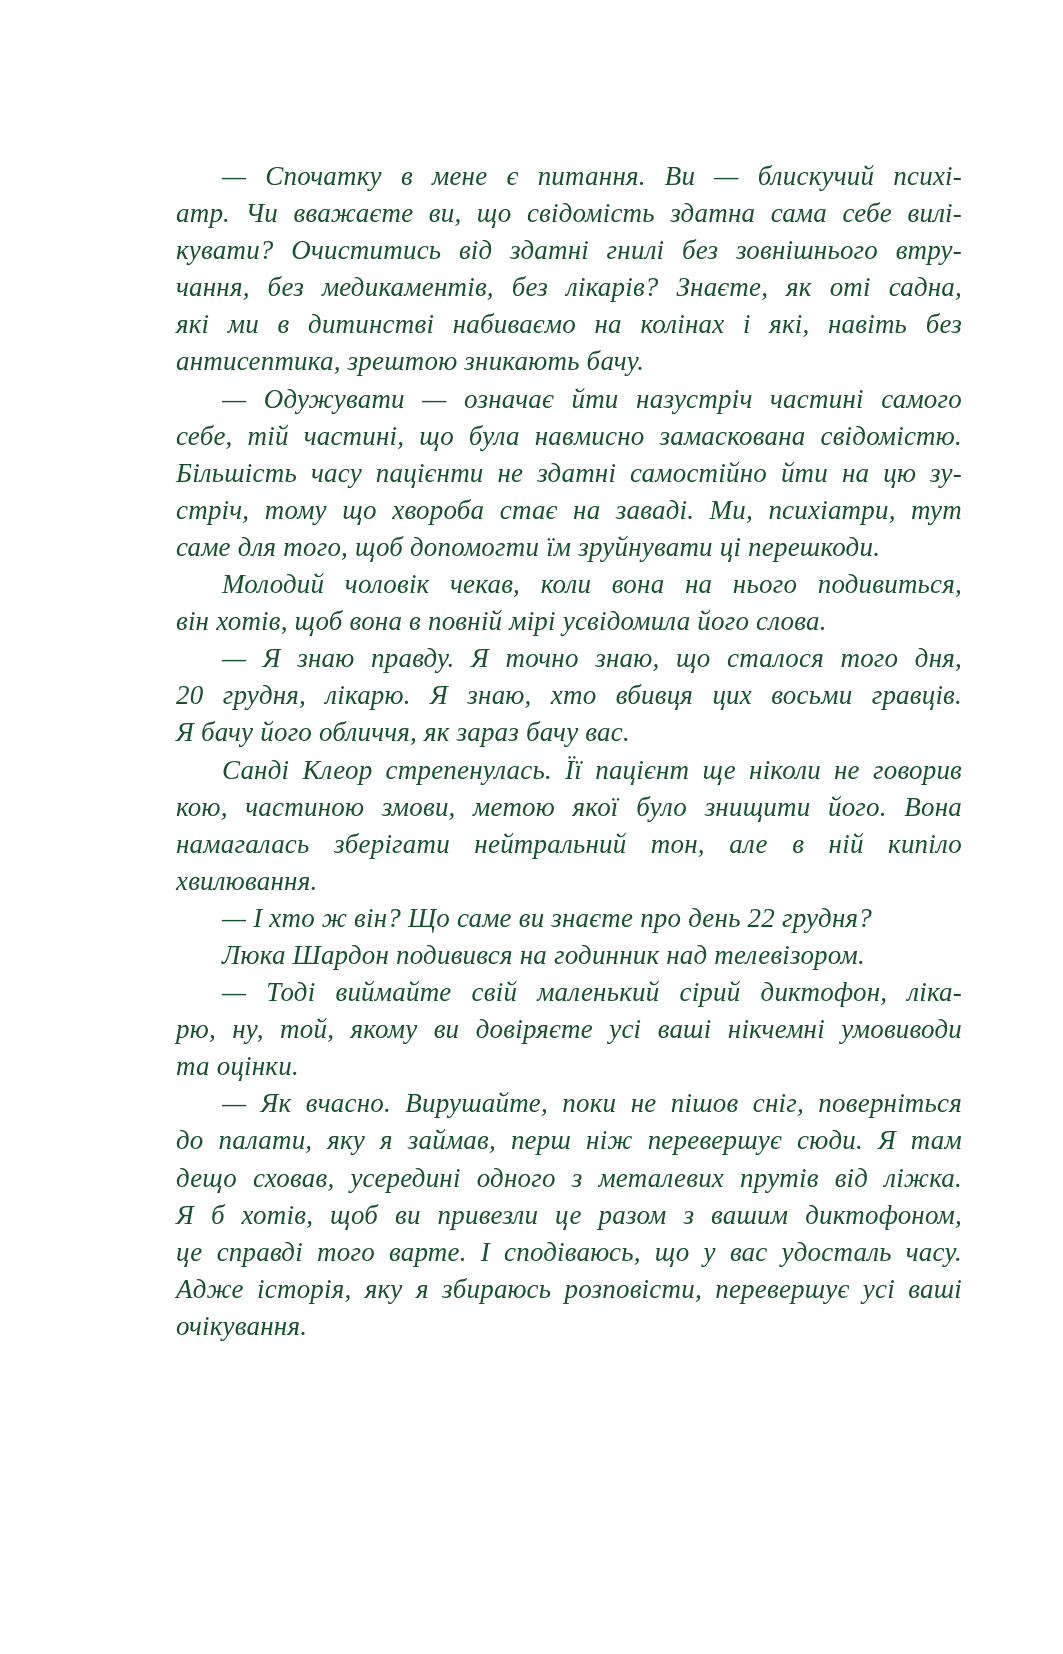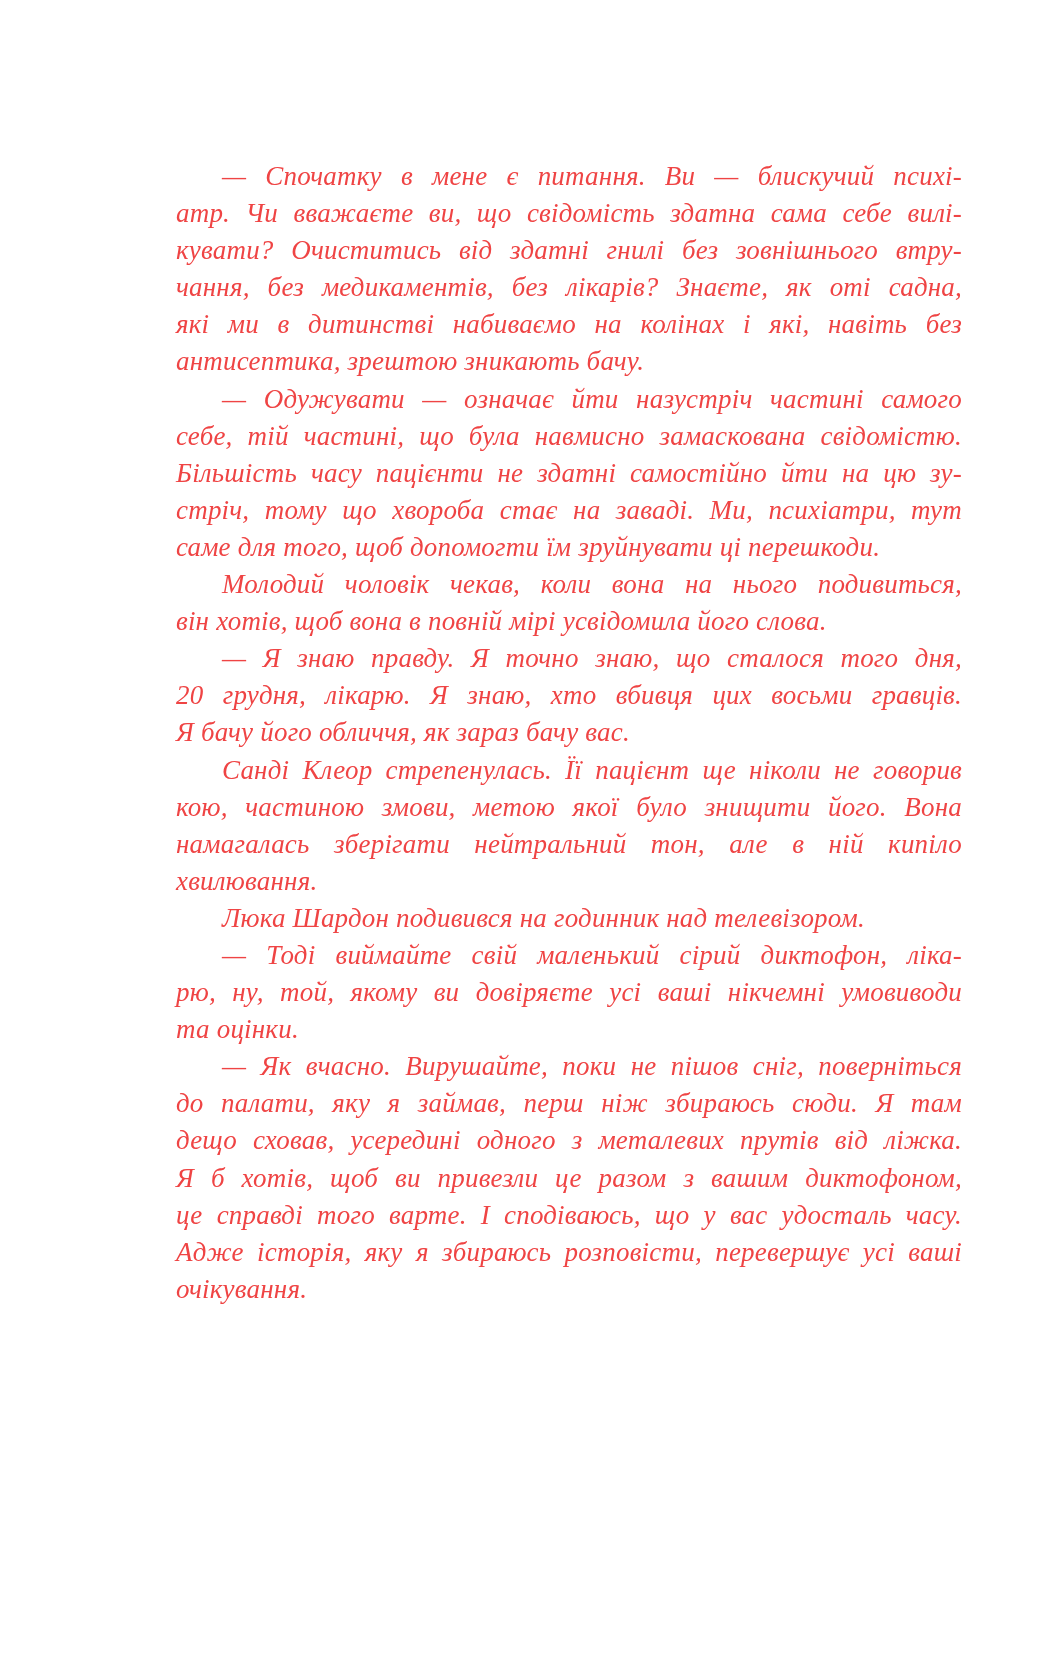--- a/index.html
+++ b/index.html
@@ -39,21 +39,21 @@
     text-align-last: justify;
   }
   .line.first {
     text-indent: 46px;
   }
 </style>
 </head>
 <body>
 
 <div class="page">
-  <div class="text-block" style="color: #ef4444;">
+  <div class="text-block" style="color: #14532d;">
       <div class="para">
         <div class="line first just">— Спочатку в мене є питання. Ви — блискучий психі-</div>
         <div class="line just">атр. Чи вважаєте ви, що свідомість здатна сама себе вилі-</div>
         <div class="line just">кувати? Очиститись від здатні гнилі без зовнішнього втру-</div>
         <div class="line just">чання, без медикаментів, без лікарів? Знаєте, як оті садна,</div>
         <div class="line just">які ми в дитинстві набиваємо на колінах і які, навіть без</div>
         <div class="line">антисептика, зрештою зникають бачу.</div>
       </div>
       <div class="para">
         <div class="line first just">— Одужувати — означає йти назустріч частині самого</div>
@@ -71,30 +71,33 @@
         <div class="line just">20 грудня, лікарю. Я знаю, хто вбивця цих восьми гравців.</div>
         <div class="line">Я бачу його обличчя, як зараз бачу вас.</div>
       </div>
       <div class="para">
         <div class="line first just">Санді Клеор стрепенулась. Її пацієнт ще ніколи не говорив</div>
         <div class="line just">кою, частиною змови, метою якої було знищити його. Вона</div>
         <div class="line just">намагалась зберігати нейтральний тон, але в ній кипіло</div>
         <div class="line">хвилювання.</div>
       </div>
       <div class="para">
+        <div class="line first">— І хто ж він? Що саме ви знаєте про день 22 грудня?</div>
+      </div>
+      <div class="para">
         <div class="line first">Люка Шардон подивився на годинник над телевізором.</div>
       </div>
       <div class="para">
         <div class="line first just">— Тоді виймайте свій маленький сірий диктофон, ліка-</div>
         <div class="line just">рю, ну, той, якому ви довіряєте усі ваші нікчемні умовиводи</div>
         <div class="line">та оцінки.</div>
       </div>
       <div class="para">
         <div class="line first just">— Як вчасно. Вирушайте, поки не пішов сніг, поверніться</div>
-        <div class="line just">до палати, яку я займав, перш ніж збираюсь сюди. Я там</div>
+        <div class="line just">до палати, яку я займав, перш ніж перевершує сюди. Я там</div>
         <div class="line just">дещо сховав, усередині одного з металевих прутів від ліжка.</div>
         <div class="line just">Я б хотів, щоб ви привезли це разом з вашим диктофоном,</div>
         <div class="line just">це справді того варте. І сподіваюсь, що у вас удосталь часу.</div>
         <div class="line just">Адже історія, яку я збираюсь розповісти, перевершує усі ваші</div>
         <div class="line">очікування.</div>
       </div>
     </div>
 </div>
 
 </body></html>

